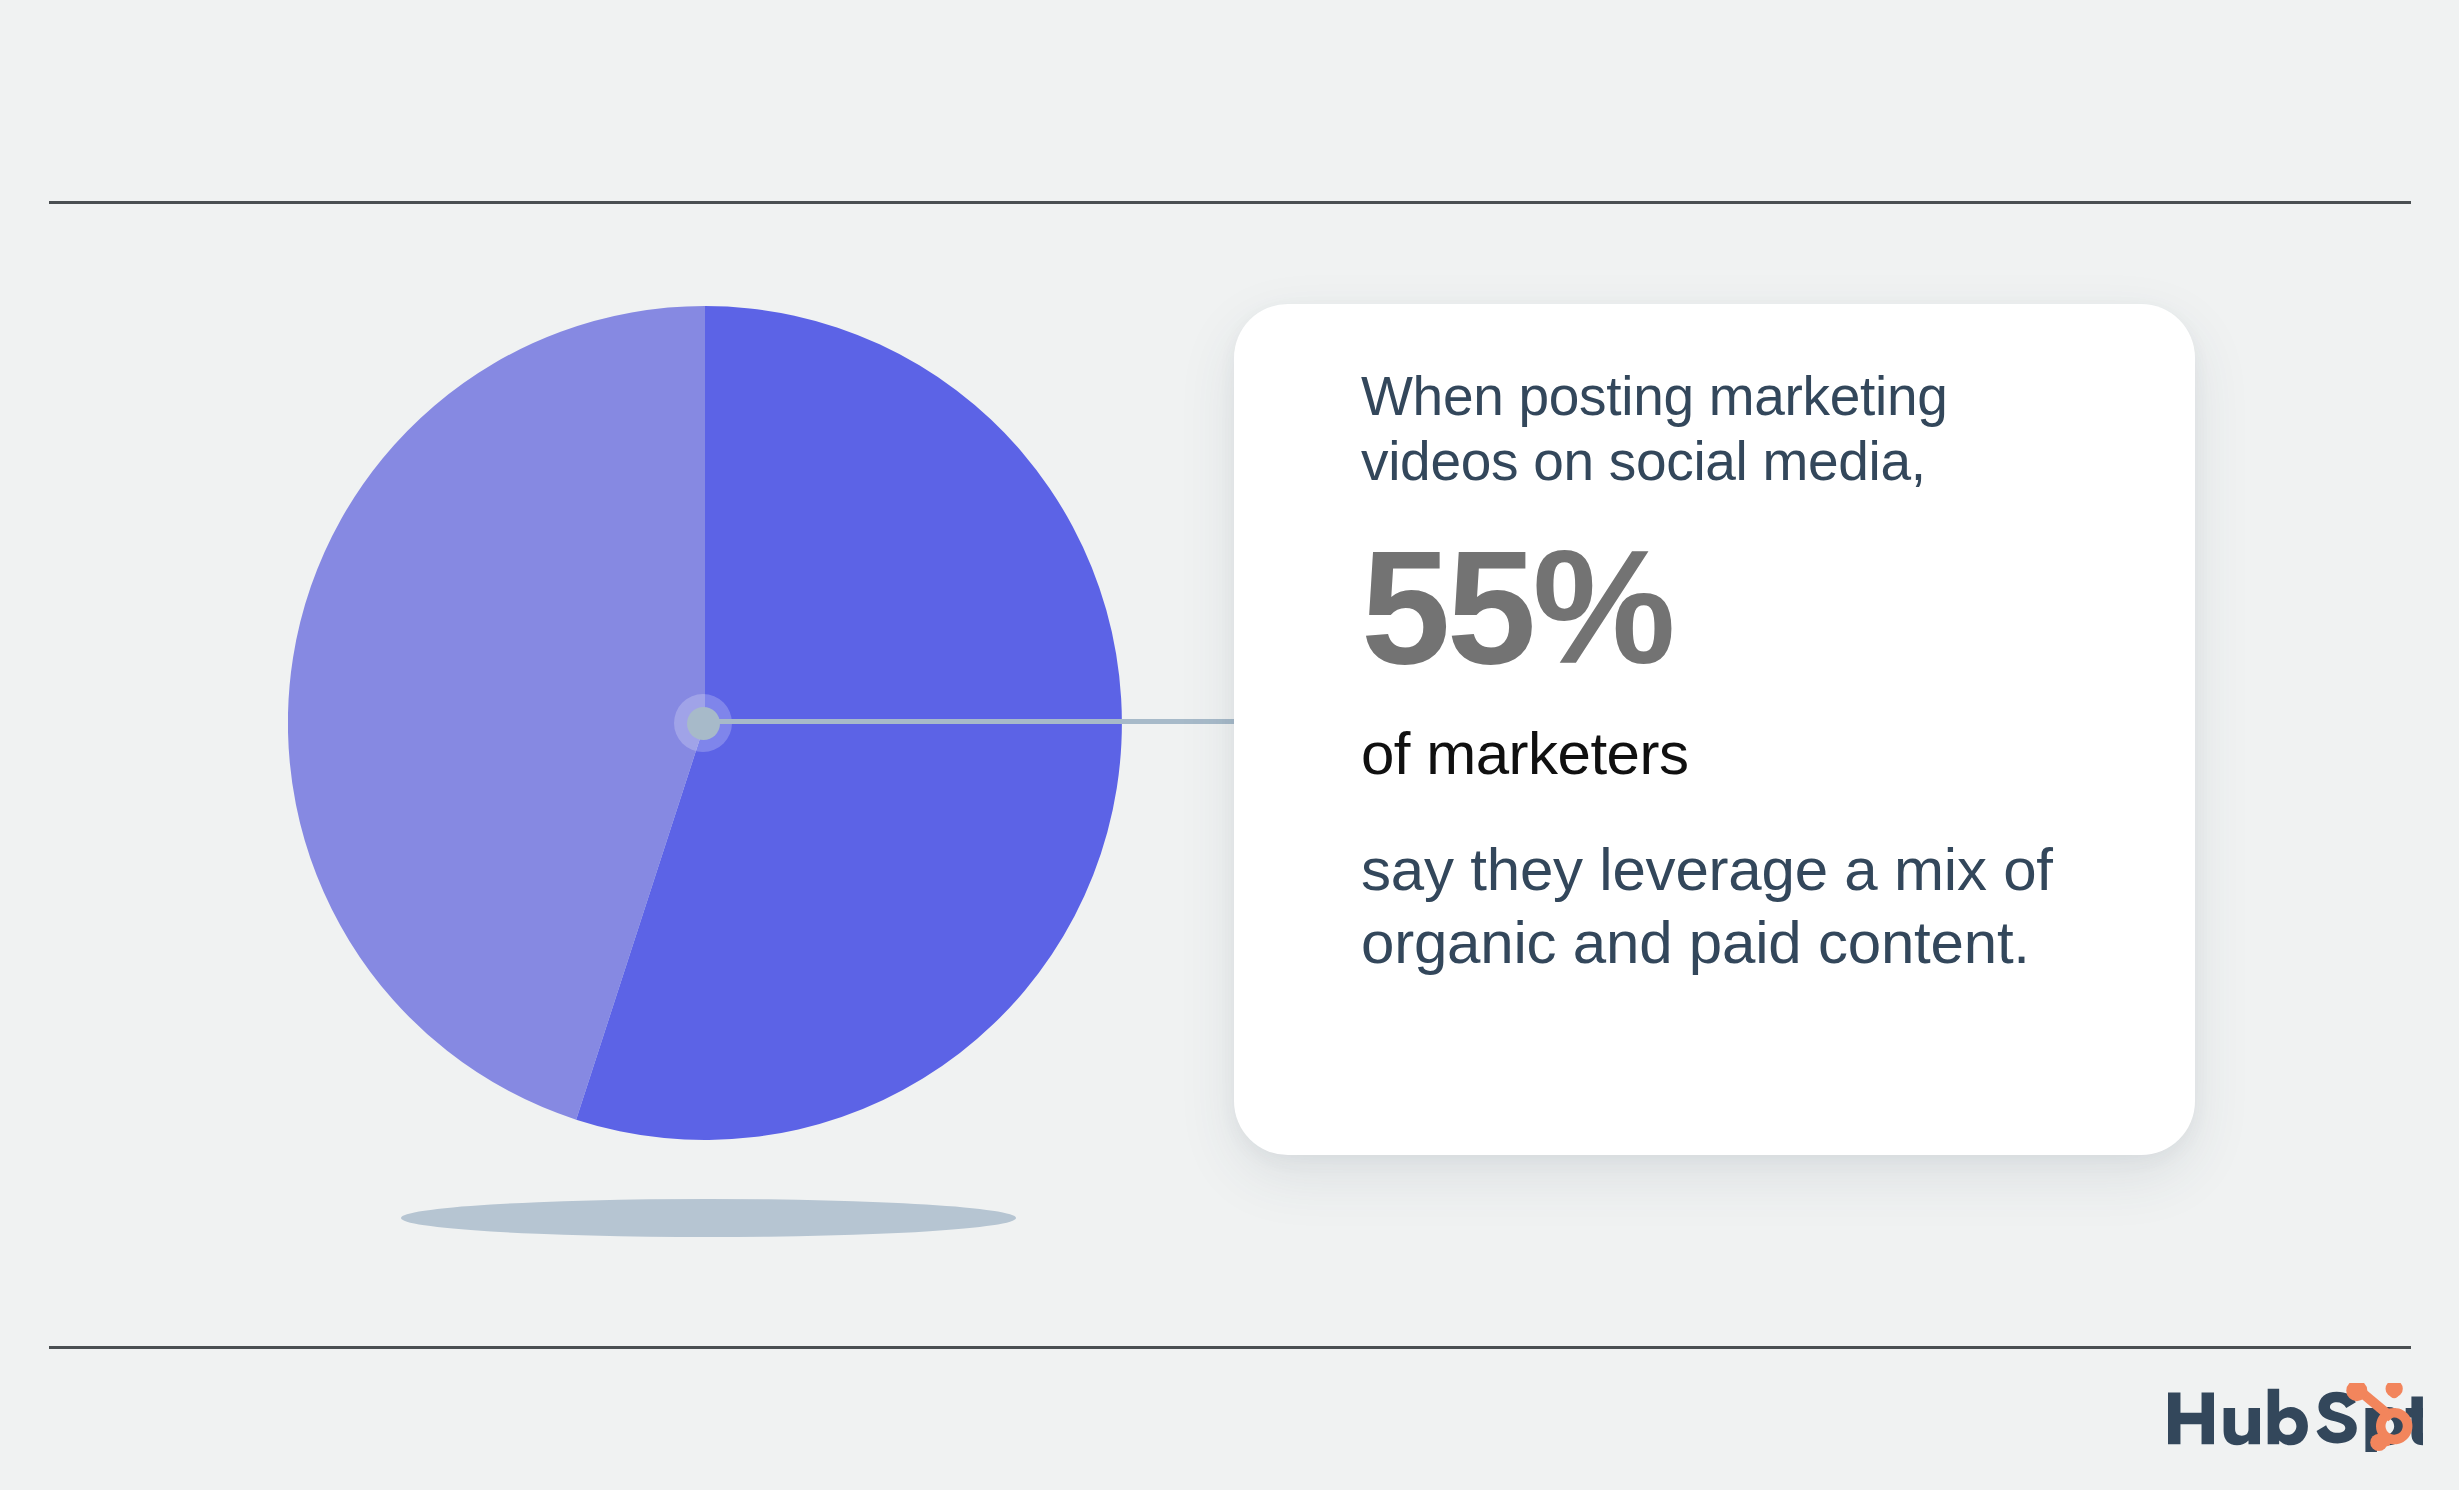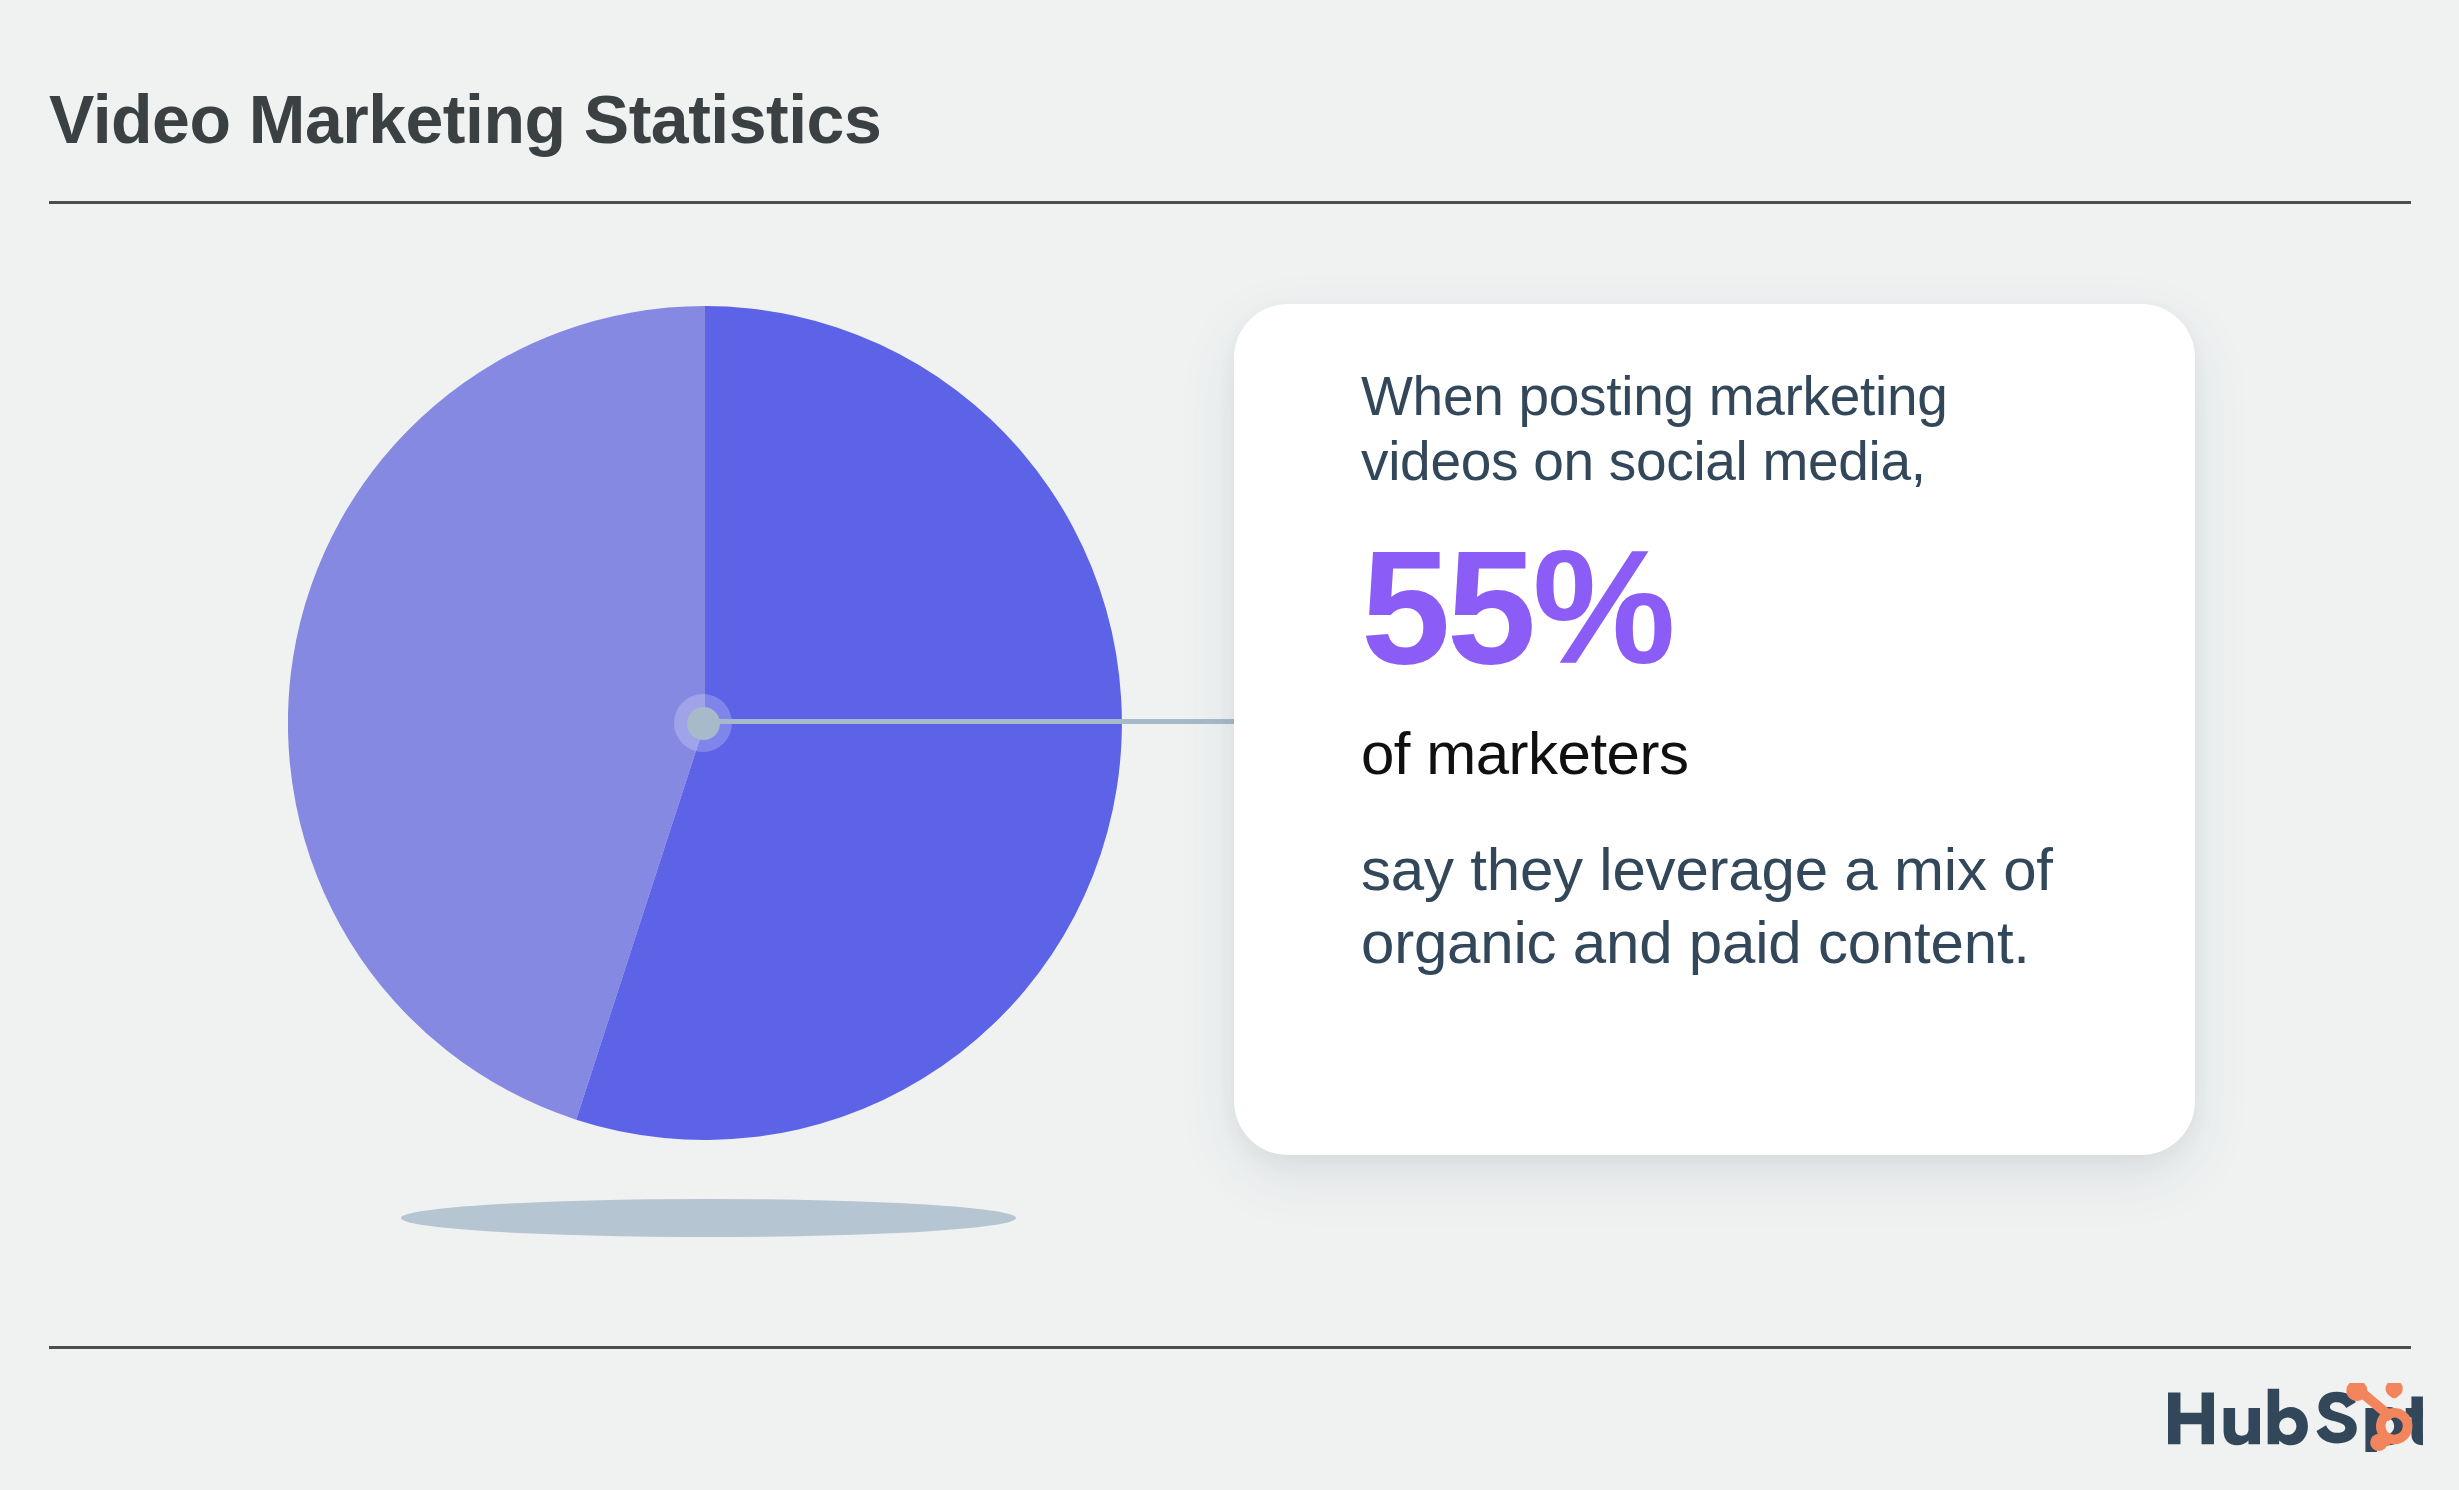--- a/index.html
+++ b/index.html
@@ -115,21 +115,21 @@
     font-weight: normal;
     letter-spacing: -0.3px;
     max-width: 730px;
   }
   .card-bignum {
     margin-top: 33px;
     font-size: 161px;
     font-weight: bold;
     line-height: 1;
     letter-spacing: -3.8px;
-    color: #8b5cf6;
+    color: #737373;
   }
   .card-subject {
     margin-top: 33px;
     font-size: 60px;
     line-height: 1.1;
     color: #101010;
     letter-spacing: -0.5px;
   }
   .card-detail {
     margin-top: 46px;
@@ -149,21 +149,20 @@
     display: flex;
     align-items: center;
   }
   .logo svg { display: block; }
 </style>
 </head>
 <body>
 
 <div class="canvas">
 
-  <h1 class="page-title">Video Marketing Statistics</h1>
 
   <div class="rule rule-top"></div>
 
   <div class="chart-area">
 
     <div class="pie-shadow"></div>
 
     <svg class="pie-svg" viewBox="0 0 868 868">
 
       <path id="slice-minor" fill="#8689e2" d="M434 434 L299.9 846.8 A434 434 0 0 1 434.0 0.0 Z"></path>

